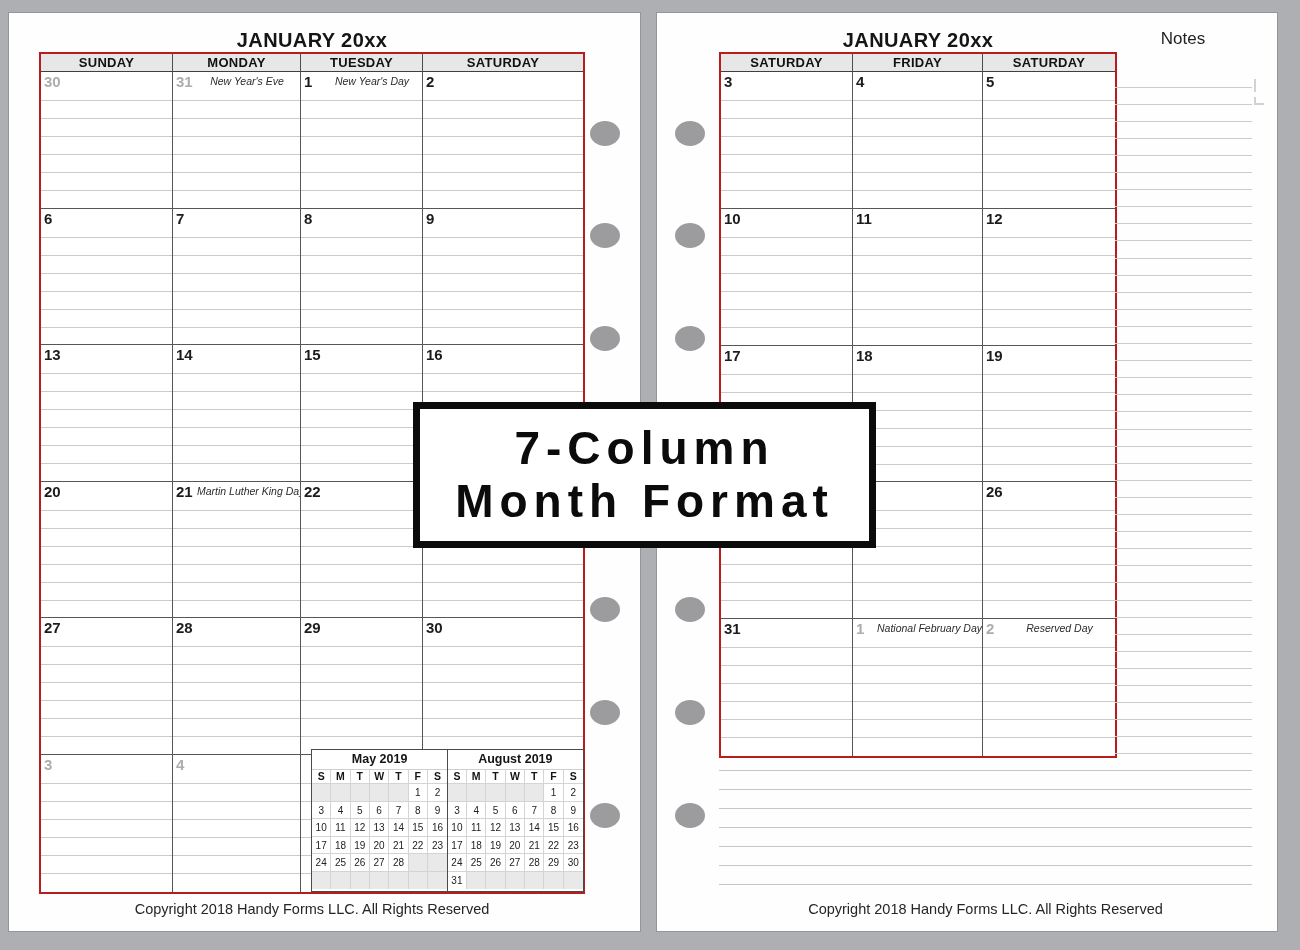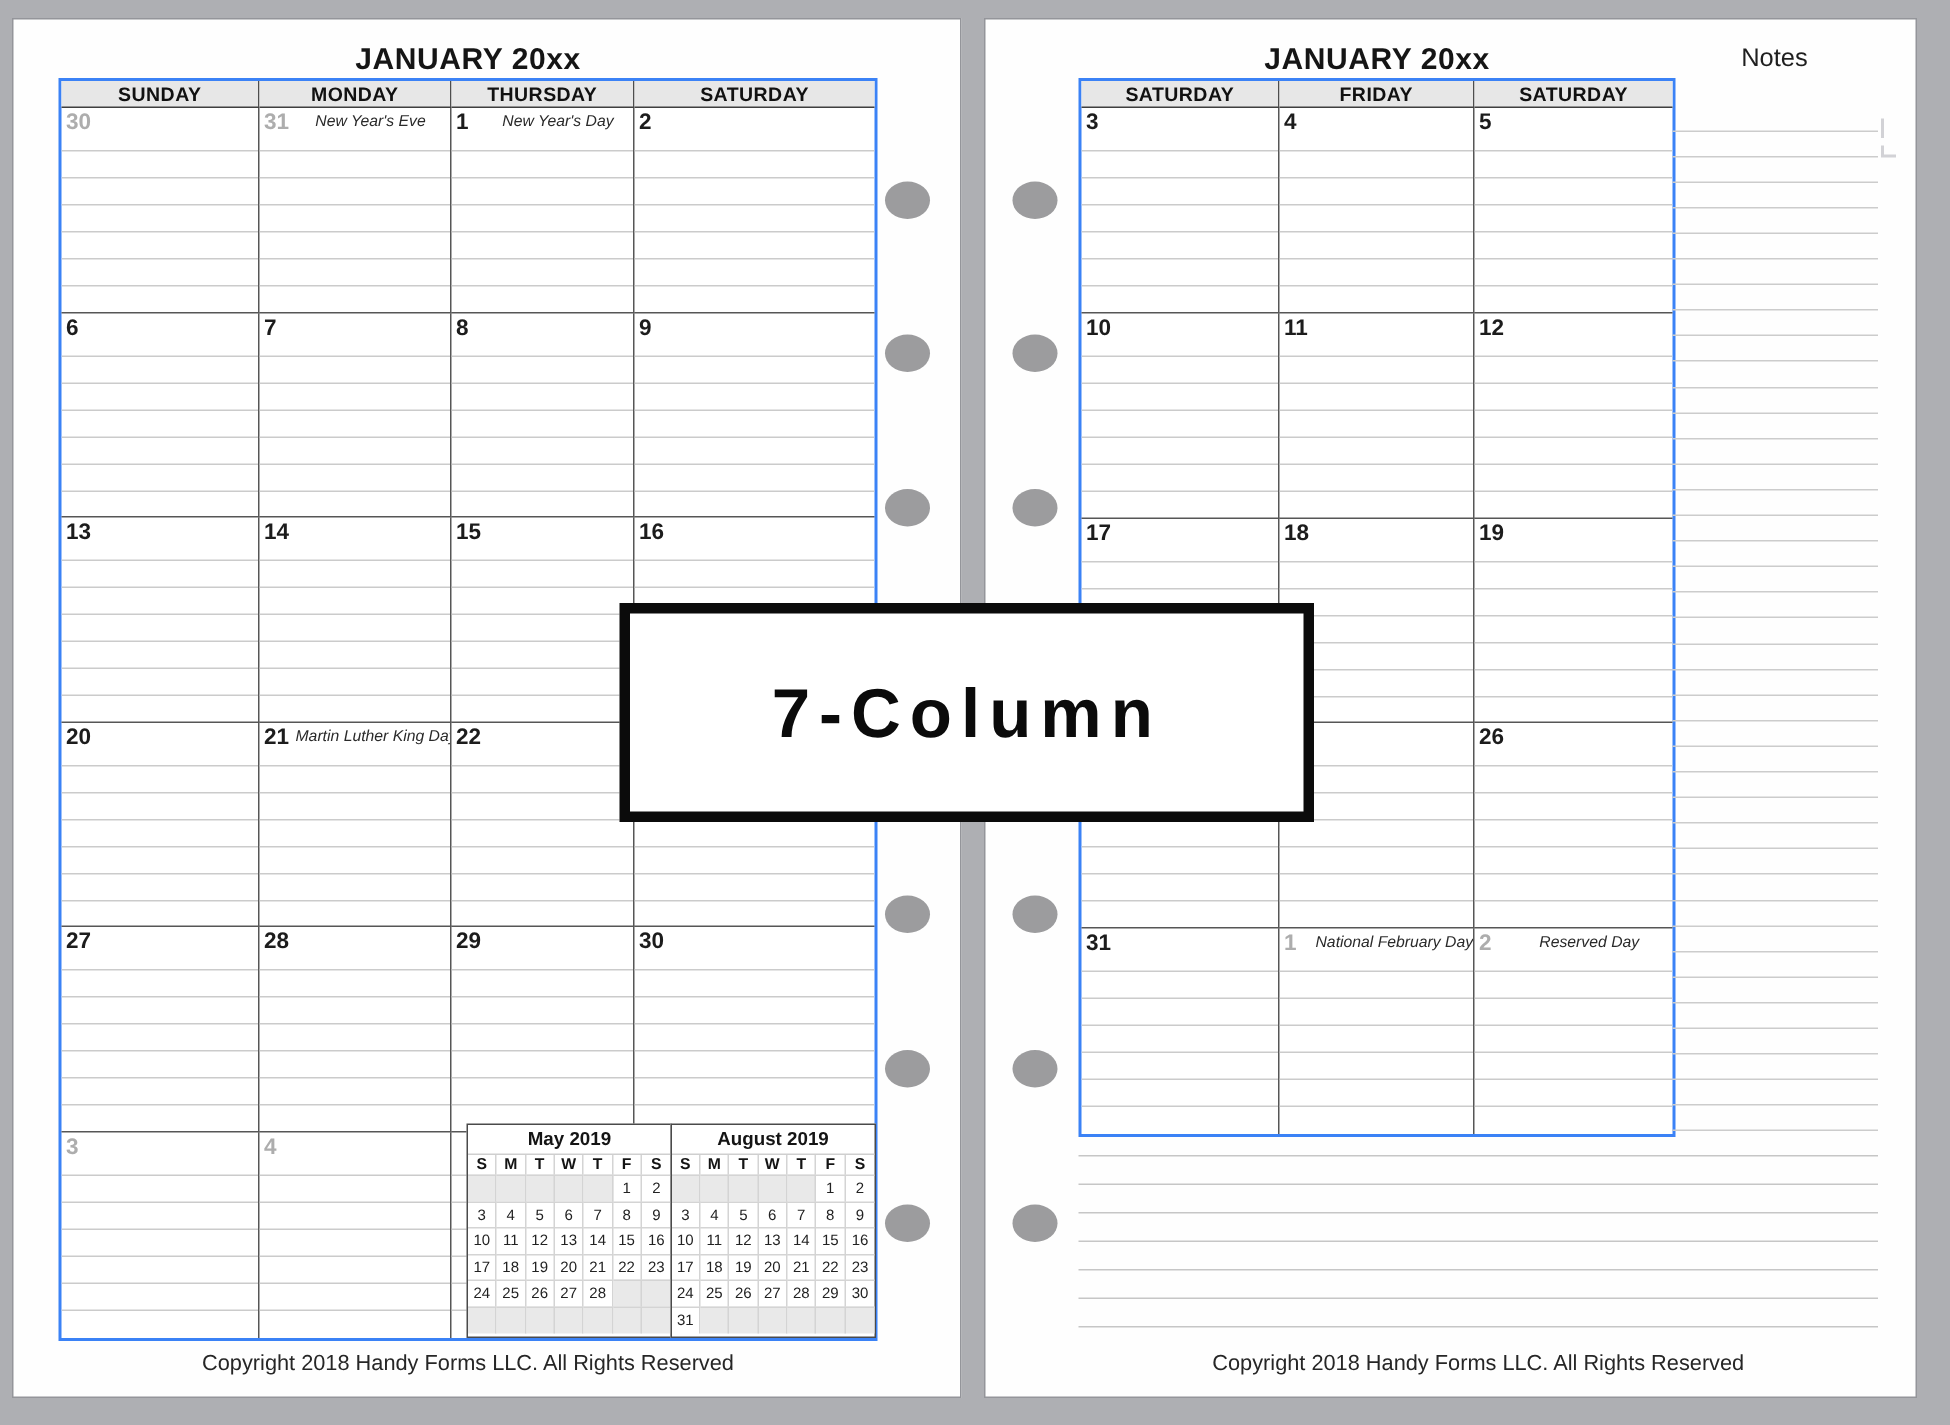--- a/index.html
+++ b/index.html
@@ -10,21 +10,21 @@
   }
   .page{position:absolute;top:12px;height:920px;background:#fefefe;border:1px solid #94959a;box-sizing:border-box;}
   #left-page{left:8px;width:633px;}
   #right-page{left:656px;width:622px;}
 
   .page-title{position:absolute;top:16px;font-weight:bold;font-size:20px;letter-spacing:.4px;color:#151515;text-align:center;}
   #left-title{left:30px;width:546px;}
   #right-title{left:62px;width:398px;}
   #notes-label{position:absolute;top:16px;left:456px;width:140px;text-align:center;font-size:17px;color:#1f1f1f;}
 
-  .month-grid{position:absolute;display:grid;background:#fff;border:2px solid #3b82f6;box-sizing:border-box;}
+  .month-grid{position:absolute;display:grid;background:#fff;border:2px solid #b91c1c;box-sizing:border-box;}
   #left-grid{left:30px;top:39px;width:546px;height:842px;
     grid-template-columns:132px 128px 122px 160px;
     grid-template-rows:18px repeat(6,136.6px);}
   #right-grid{left:62px;top:39px;width:398px;height:706px;
     grid-template-columns:132px 130px 132px;
     grid-template-rows:18px repeat(5,136.8px);}
 
   .hcell{background:#e7e7e7;border-right:1.5px solid #4d4d4d;border-bottom:1.5px solid #3f3f3f;
     font-weight:bold;font-size:13px;line-height:18px;text-align:center;letter-spacing:.3px;color:#111;}
   .dcell{position:relative;border-right:1.5px solid #565656;border-bottom:1.5px solid #565656;overflow:hidden;}
@@ -67,21 +67,21 @@
   .artifact{position:absolute;background:#d2d2d6;z-index:3;}
 </style>
 </head>
 <body>
 
 <div class="page" id="left-page">
   <div class="page-title" id="left-title">JANUARY 20xx</div>
   <div class="month-grid" id="left-grid">
       <div class="hcell">SUNDAY</div>
       <div class="hcell">MONDAY</div>
-      <div class="hcell">THURSDAY</div>
+      <div class="hcell">TUESDAY</div>
       <div class="hcell lastc">SATURDAY</div>
       <div class="dcell">
         <div class="rule" style="top: 28px;"></div>
         <div class="rule" style="top: 46px;"></div>
         <div class="rule" style="top: 64px;"></div>
         <div class="rule" style="top: 82px;"></div>
         <div class="rule" style="top: 100px;"></div>
         <div class="rule" style="top: 118px;"></div>
         <div class="day-num muted">30</div>
       </div>
@@ -606,13 +606,14 @@
 <div class="hole" style="left:590px;top:803px;"></div>
 <div class="hole" style="left:675px;top:121px;"></div>
 <div class="hole" style="left:675px;top:223px;"></div>
 <div class="hole" style="left:675px;top:326px;"></div>
 <div class="hole" style="left:675px;top:597px;"></div>
 <div class="hole" style="left:675px;top:700px;"></div>
 <div class="hole" style="left:675px;top:803px;"></div>
 
 <div id="banner">
   <div class="banner-line">7-Column</div>
+  <div class="banner-line">Month Format</div>
 </div>
 
 </body></html>

